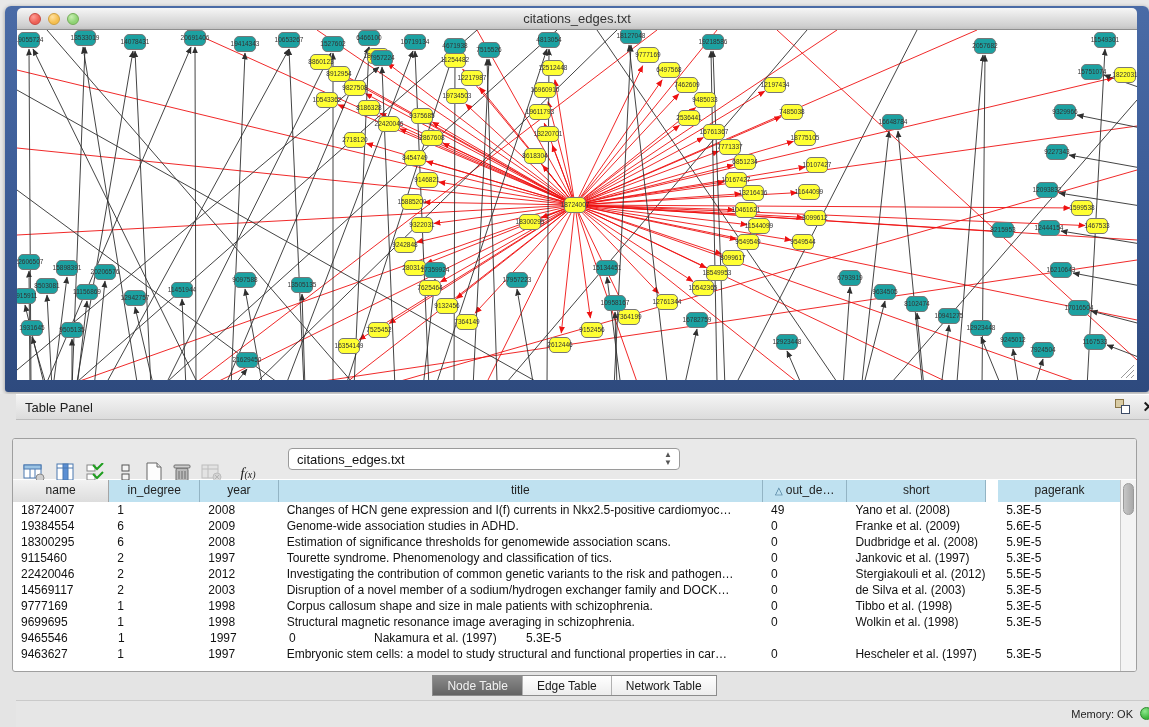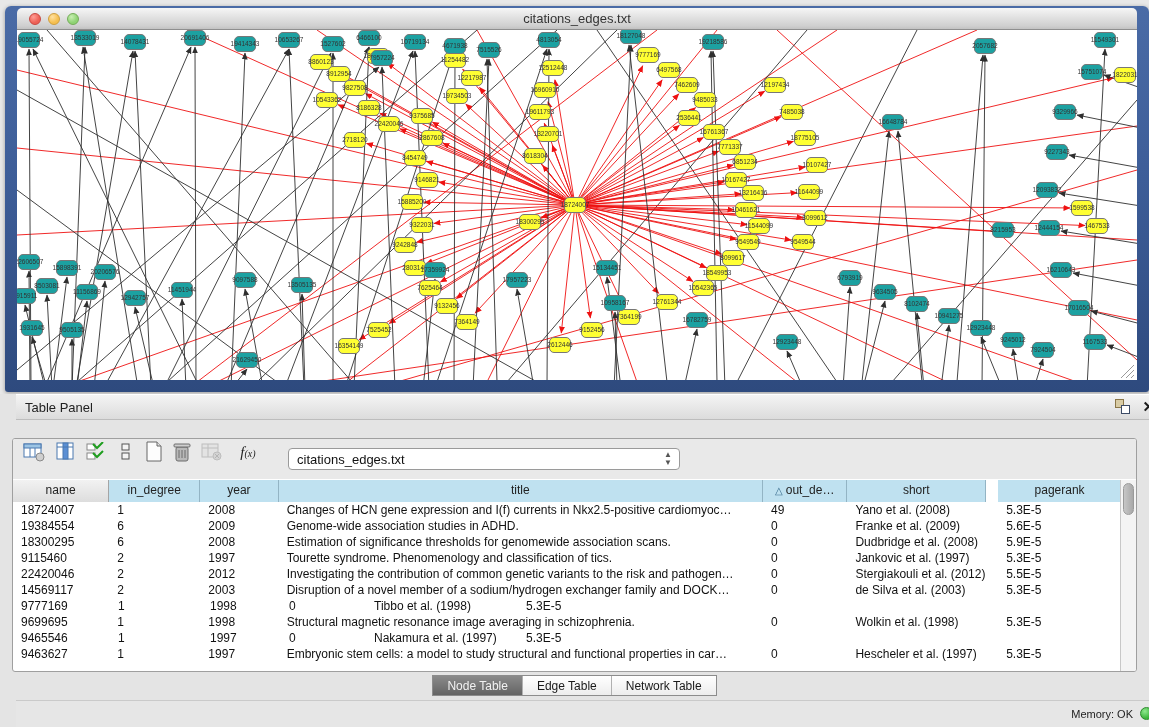--- a/index.html
+++ b/index.html
@@ -30,21 +30,21 @@
   .panel-title { position:absolute; left:9px; top:5px; font-size:13px; color:#222; }
   .panel-btns { position:absolute; right:10px; top:4px; display:flex; gap:12px; align-items:center; }
   .float-ic { width:15px; height:15px; position:relative; cursor:default; }
   .float-ic .sq1 { position:absolute; left:0; top:0; width:9px; height:9px; border:1.5px solid #8a7648; background:#d8cba4; }
   .float-ic .sq2 { position:absolute; right:0; bottom:0; width:9px; height:9px; border:1.5px solid #3c4b66; background:#fff; }
   .close-x { font-size:15px; font-weight:bold; color:#1a1a1a; line-height:15px; }
 
   .inner-box { position:absolute; left:12px; top:44px; width:1125px; height:234px;
     background:#fff; border:1px solid #9f9f9f; border-radius:3px; overflow:hidden; }
   .toolbar { position:absolute; left:0; top:0; width:100%; height:40px; background:#e9e9e9; }
-  .tool-ic { position:absolute; top:0; width:26px; height:26px; display:flex; align-items:center; justify-content:center; }
+  .tool-ic { position:absolute; top:21px; width:26px; height:26px; display:flex; align-items:center; justify-content:center; }
   .fx { font-family:"Liberation Serif", serif; font-style:italic; font-size:15px; color:#222; }
   .combo { position:absolute; left:275px; top:9px; width:392px; height:22px; background:#fff;
     border:1px solid #9a9a9a; border-radius:4px; font-size:13px; color:#111; }
   .combo .val { position:absolute; left:8px; top:3px; }
   .combo .arrows { position:absolute; right:7px; top:2px; display:flex; flex-direction:column; line-height:8px; font-size:8px; color:#555; }
 
   .thead { position:absolute; left:0; top:41px; width:1109px; height:18px; display:flex; }
   .hcell { height:22px; border-right:1px solid #93b4c4; background:#bfe1f0; font-size:12px;
     color:#222; text-align:center; line-height:21px; overflow:hidden; white-space:nowrap; }
   .hcell.gray { background:linear-gradient(180deg,#f2f2f2,#ddd); border-right:1px solid #a5a5a5; }
@@ -634,20 +634,21 @@
           <div class="tcell c2">2003</div>
           <div class="tcell c3">Disruption of a novel member of a sodium/hydrogen exchanger family and DOCK…</div>
           <div class="tcell c4">0</div>
           <div class="tcell c5">de Silva et al. (2003)</div>
           <div class="tcell c6">5.3E-5</div>
         </div>
         <div class="trow">
           <div class="tcell c0">9777169</div>
           <div class="tcell c1">1</div>
           <div class="tcell c2">1998</div>
+          <div class="tcell c3">Corpus callosum shape and size in male patients with schizophrenia.</div>
           <div class="tcell c4">0</div>
           <div class="tcell c5">Tibbo et al. (1998)</div>
           <div class="tcell c6">5.3E-5</div>
         </div>
         <div class="trow">
           <div class="tcell c0">9699695</div>
           <div class="tcell c1">1</div>
           <div class="tcell c2">1998</div>
           <div class="tcell c3">Structural magnetic resonance image averaging in schizophrenia.</div>
           <div class="tcell c4">0</div>

